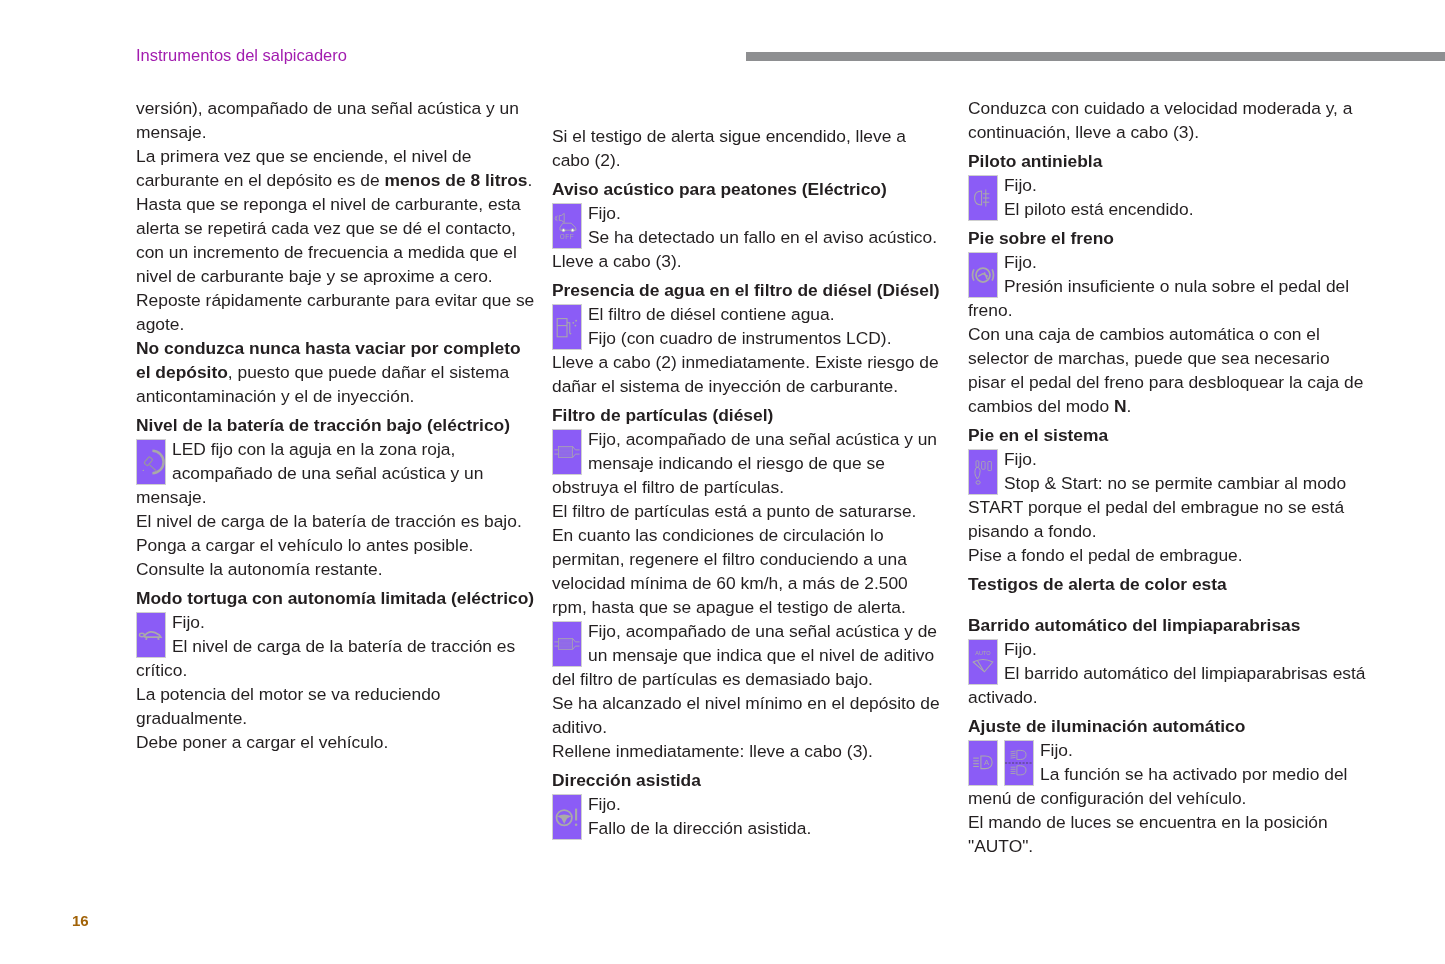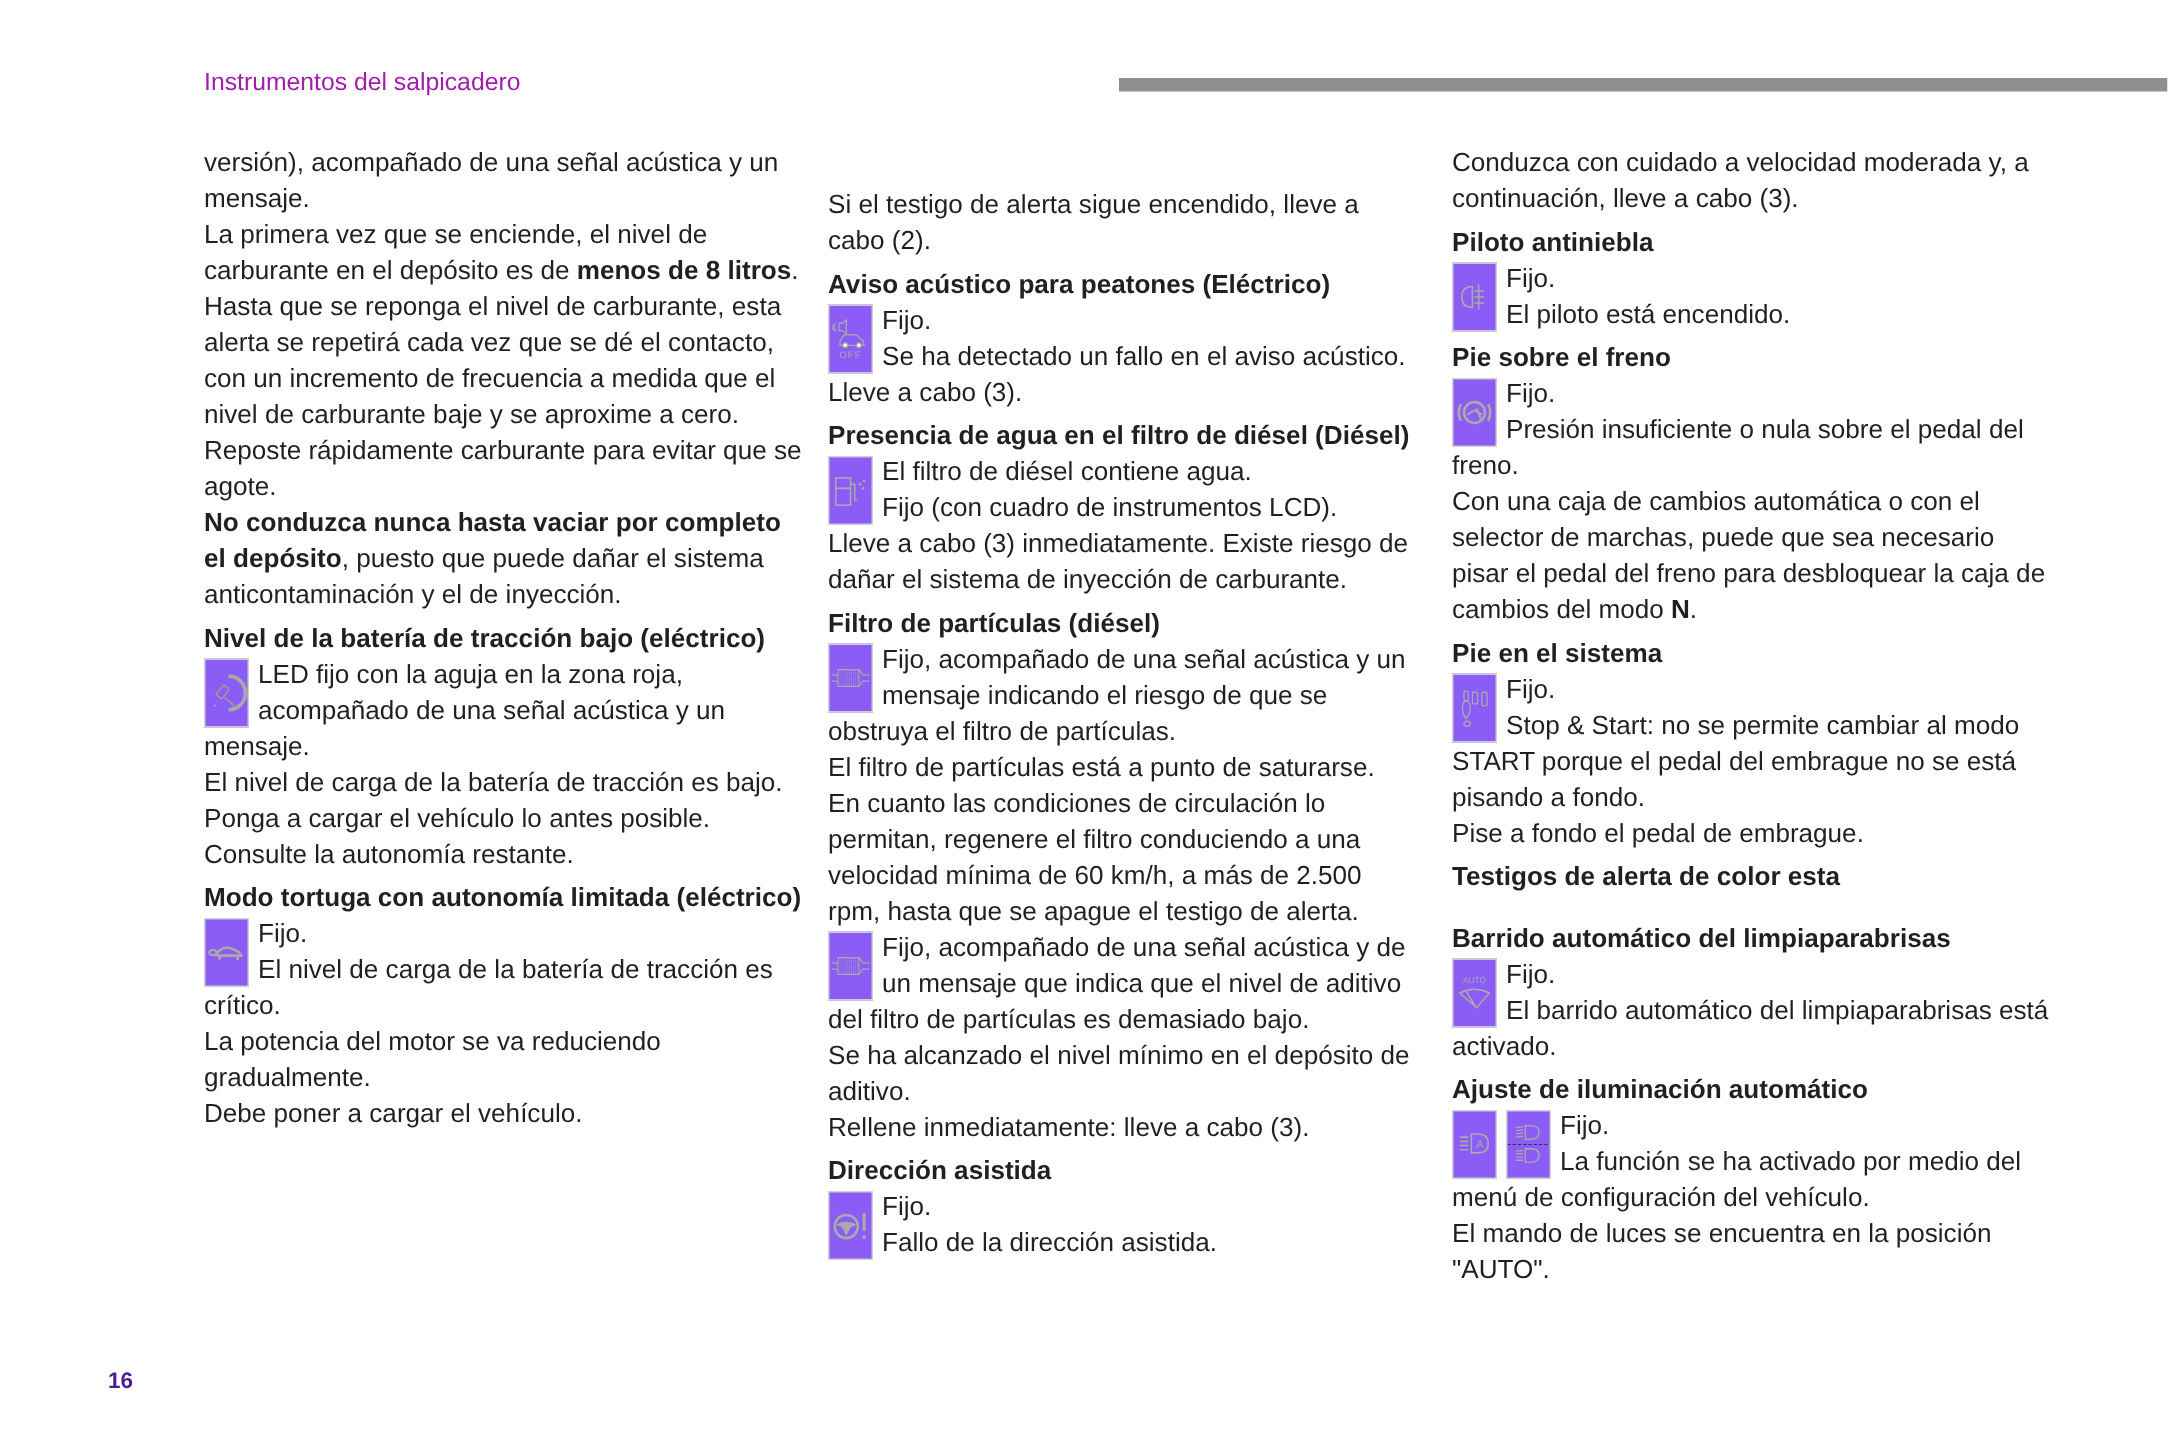--- a/index.html
+++ b/index.html
@@ -10,21 +10,21 @@
   .running-head {
     position: absolute; left: 136px; top: 46px;
     font-size: 16.5px; color: #a21caf;
   }
   .head-bar {
     position: absolute; left: 746px; top: 52px; width: 699px; height: 9px;
     background: #8e8f91;
   }
   .page-num {
     position: absolute; left: 72px; top: 912px;
-    font-size: 15px; font-weight: bold; color: #4c1d95;
+    font-size: 15px; font-weight: bold; color: #a16207;
   }
   .col {
     position: absolute; top: 96px; width: 400px;
     font-size: 17.4px; line-height: 24px;
   }
   .col.c1 { left: 136px; }
   .col.c2 { left: 552px; width: 390px; margin-top: 28px; }
   .col.c3 { left: 968px; width: 400px; }
   .p { margin: 0; }
   .b { font-weight: bold; }
@@ -116,21 +116,21 @@
           <rect x="6" y="8" width="14" height="26" fill="none" stroke="#aaa" stroke-width="1.5"></rect>
           <line x1="6" y1="18" x2="20" y2="18" stroke="#aaa" stroke-width="1.5"></line>
           <path d="M20 14 L24 14 L24 28 Q24 31 26 29" fill="none" stroke="#aaa" stroke-width="1.5"></path>
           <circle cx="29" cy="14" r="1.3" fill="#aaa"></circle>
           <circle cx="33" cy="11" r="1.3" fill="#aaa"></circle>
           <circle cx="32" cy="18" r="1.3" fill="#aaa"></circle>
         </svg>
     </div>
     <p class="p">El filtro de diésel contiene agua.</p>
     <p class="p">Fijo (con cuadro de instrumentos LCD).</p>
-    <p class="p">Lleve a cabo (3) inmediatamente. Existe riesgo de dañar el sistema de inyección de carburante.</p>
+    <p class="p">Lleve a cabo (2) inmediatamente. Existe riesgo de dañar el sistema de inyección de carburante.</p>
   </div>
 
   <h3>Filtro de partículas (diésel)</h3>
   <div>
     <div class="icon-box">
       <svg viewBox="0 0 40 40">
           <defs>
             <pattern id="dots" width="2" height="2" patternUnits="userSpaceOnUse">
               <circle cx="1" cy="1" r="0.5" fill="#aaa"></circle>
             </pattern>

